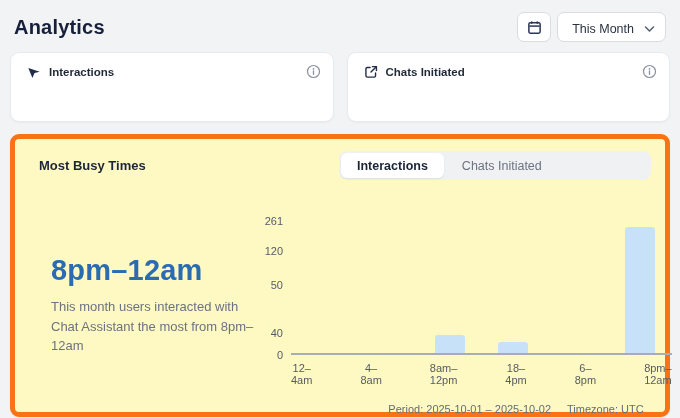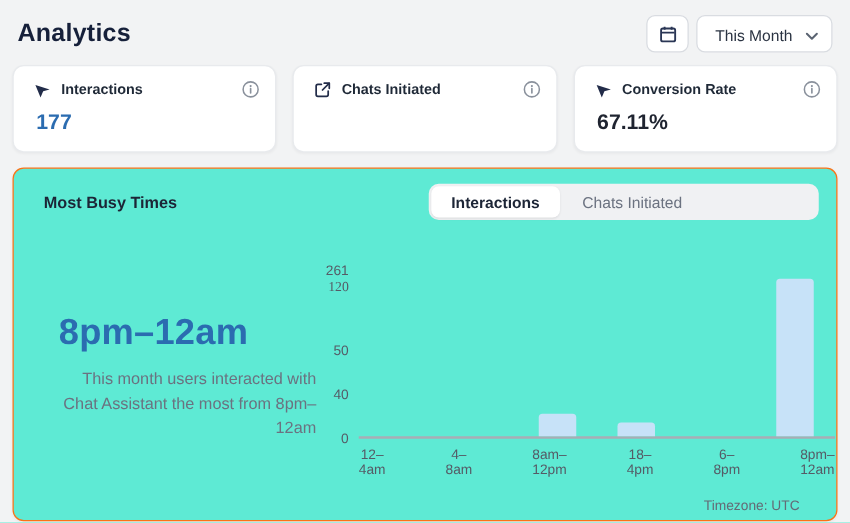--- a/index.html
+++ b/index.html
@@ -35,39 +35,39 @@
   }
   .stat-head { display:flex; align-items:center; gap:8px; }
   .stat-label { font-size:11.5px; font-weight:bold; color:#1f2937; }
   .info-icon { position:absolute; top:11px; right:12px; }
   .stat-value { font-size:17px; font-weight:bold; margin-top:9px; margin-left:2px; }
   .value-blue { color:#2b6cb0; }
   .value-dark { color:#1f2430; }
 
   
   .main-card {
-    margin-top:12px; background:#5eead4; border:1px solid #f97316; border-radius:9px;
+    margin-top:12px; background:#fef9c3; border:5px solid #f97316; border-radius:9px;
     box-shadow:0 1px 2px rgba(0,0,0,.04);
     height:283px; padding:12px 14px; position:relative;
   }
   .main-head { display:flex; align-items:center; justify-content:space-between; }
   .section-title { font-size:13px; font-weight:bold; color:#1c2536; padding-left:10px; }
   .tab-group {
     width:312px; height:29px; background:#f0f1f3; border-radius:8px;
     display:flex; align-items:center; padding:2px; gap:2px;
   }
   .tab { height:25px; display:flex; align-items:center; padding:0 16px; font-size:12.5px; border-radius:6px; cursor:pointer; }
   .tab.active { background:#fff; color:#1c2536; font-weight:bold; box-shadow:0 1px 2px rgba(0,0,0,.08); }
   .tab.inactive { color:#6b7280; }
 
   
   .content { display:flex; margin-top:8px; }
   .highlight-block { width:238px; padding-left:22px; margin-top:66px; }
   .highlight-range { font-size:29px; font-weight:bold; color:#2b6cb0; letter-spacing:.2px; }
-  .highlight-desc { margin-top:10px; font-size:13px; line-height:1.5; color:#6b7280; width:206px;text-align:right; }
+  .highlight-desc { margin-top:10px; font-size:13px; line-height:1.5; color:#6b7280; width:206px; }
 
   .chart-wrap { flex:1; margin-top:26px; padding-right:26px; }
   .chart { display:flex; }
   .y-axis { width:34px; position:relative; height:141px; }
   .ytick {
     position:absolute; right:8px; font-size:11px; color:#555b66;
     transform:translateY(50%);
   }
   .plot {
     flex:1; height:141px; border-bottom:2px solid #a8adb5;
@@ -125,21 +125,20 @@
         </span>
         <span class="stat-label">Interactions</span>
       </div>
       <span class="info-icon">
         <svg width="15" height="15" viewBox="0 0 16 16">
           <circle cx="8" cy="8" r="6.4" fill="none" stroke="#8a919c" stroke-width="1.3"></circle>
           <circle cx="8" cy="5.2" r="0.9" fill="#8a919c"></circle>
           <line x1="8" y1="7.4" x2="8" y2="11" stroke="#8a919c" stroke-width="1.4" stroke-linecap="round"></line>
         </svg>
       </span>
-      <div class="stat-value value-blue">177</div>
     </div>
 
     <div class="stat-card">
       <div class="stat-head">
         <span>
           <svg width="14" height="14" viewBox="0 0 16 16">
             <path d="M7 2.8 H3.8 C2.8 2.8 2.2 3.4 2.2 4.4 V12.2 C2.2 13.2 2.8 13.8 3.8 13.8 H11.6 C12.6 13.8 13.2 13.2 13.2 12.2 V9" fill="none" stroke="#222c49" stroke-width="1.6" stroke-linecap="round"></path>
             <polyline points="9.6,1.8 14.2,1.8 14.2,6.4" fill="none" stroke="#222c49" stroke-width="1.6" stroke-linecap="round" stroke-linejoin="round"></polyline>
             <line x1="14" y1="2" x2="8" y2="8" stroke="#222c49" stroke-width="1.6" stroke-linecap="round"></line>
           </svg>
@@ -148,38 +147,20 @@
       </div>
       <span class="info-icon">
         <svg width="15" height="15" viewBox="0 0 16 16">
           <circle cx="8" cy="8" r="6.4" fill="none" stroke="#8a919c" stroke-width="1.3"></circle>
           <circle cx="8" cy="5.2" r="0.9" fill="#8a919c"></circle>
           <line x1="8" y1="7.4" x2="8" y2="11" stroke="#8a919c" stroke-width="1.4" stroke-linecap="round"></line>
         </svg>
       </span>
     </div>
 
-    <div class="stat-card">
-      <div class="stat-head">
-        <span>
-          <svg width="14" height="14" viewBox="0 0 16 16">
-            <path d="M1.5 3.5 L14.5 7.6 L8.6 9.2 L6.2 14.8 Z" fill="#222c49"></path>
-          </svg>
-        </span>
-        <span class="stat-label">Conversion Rate</span>
-      </div>
-      <span class="info-icon">
-        <svg width="15" height="15" viewBox="0 0 16 16">
-          <circle cx="8" cy="8" r="6.4" fill="none" stroke="#8a919c" stroke-width="1.3"></circle>
-          <circle cx="8" cy="5.2" r="0.9" fill="#8a919c"></circle>
-          <line x1="8" y1="7.4" x2="8" y2="11" stroke="#8a919c" stroke-width="1.4" stroke-linecap="round"></line>
-        </svg>
-      </span>
-      <div class="stat-value value-dark">67.11%</div>
-    </div>
 
   </div>
 
   <div class="main-card">
 
     <div class="main-head">
       <div class="section-title">Most Busy Times</div>
       <div class="tab-group">
         <div class="tab active">Interactions</div>
         <div class="tab inactive">Chats Initiated</div>
@@ -190,23 +171,23 @@
 
       <div class="highlight-block">
         <div class="highlight-range">8pm–12am</div>
         <div class="highlight-desc">This month users interacted with Chat Assistant the most from 8pm–12am</div>
       </div>
 
       <div class="chart-wrap">
         <div class="chart">
           <div class="y-axis">
               <div class="ytick" style="bottom: 0px;">0</div>
-              <div class="ytick" style="bottom: 35px;">40</div>
+              <div class="ytick" style="bottom: 22px;">40</div>
               <div class="ytick" style="bottom: 70.5px;">50</div>
-              <div class="ytick" style="bottom: 121px; font-family: Liberation Serif, serif;">120</div>
+              <div class="ytick" style="bottom: 104px;">120</div>
               <div class="ytick" style="bottom: 133.95px;">261</div>
             </div>
           <div class="plot">
               <div class="slot">
                 <div class="bar" style="background: rgb(199, 226, 248); height: 0px;"></div>
               </div>
               <div class="slot">
                 <div class="bar" style="background: rgb(199, 226, 248); height: 0px;"></div>
               </div>
               <div class="slot">
@@ -225,20 +206,21 @@
         </div>
         <div class="x-axis">
             <div class="xlabel">12–4am</div>
             <div class="xlabel">4–8am</div>
             <div class="xlabel">8am–12pm</div>
             <div class="xlabel">18–4pm</div>
             <div class="xlabel">6–8pm</div>
             <div class="xlabel">8pm–12am</div>
           </div>
         <div class="chart-footer">
+          <span>Period: 2025-10-01 – 2025-10-02</span>
           <span>Timezone: UTC</span>
         </div>
       </div>
 
     </div>
 
   </div>
 
 </div>
 

